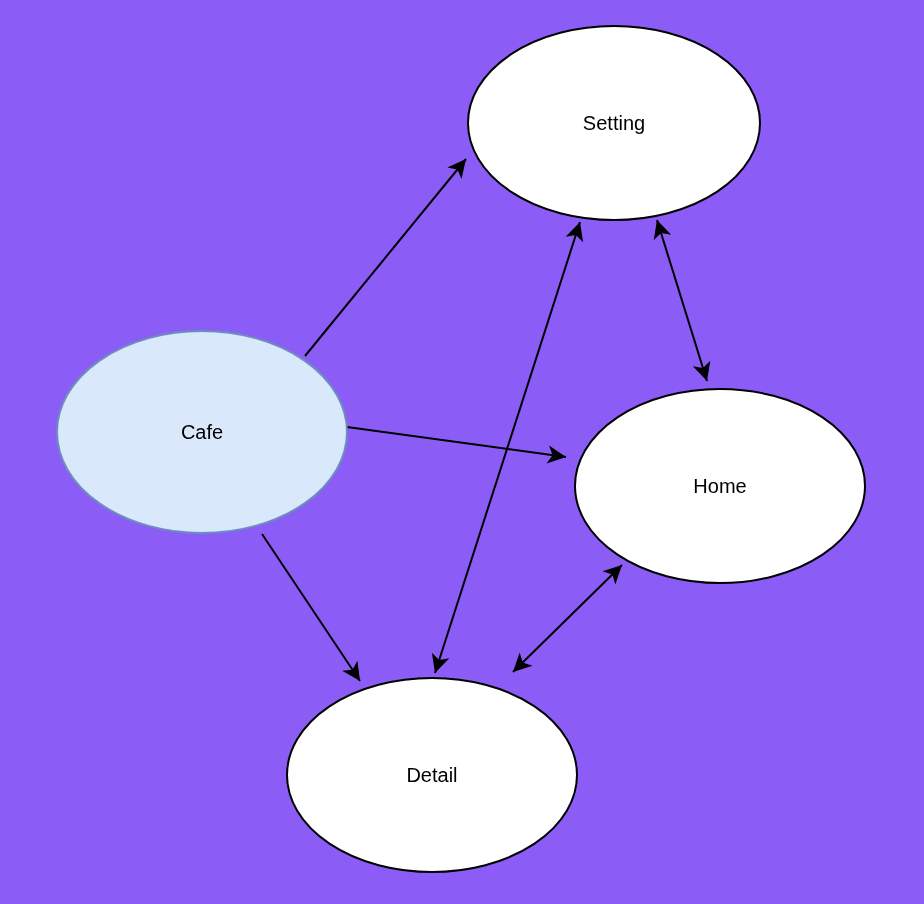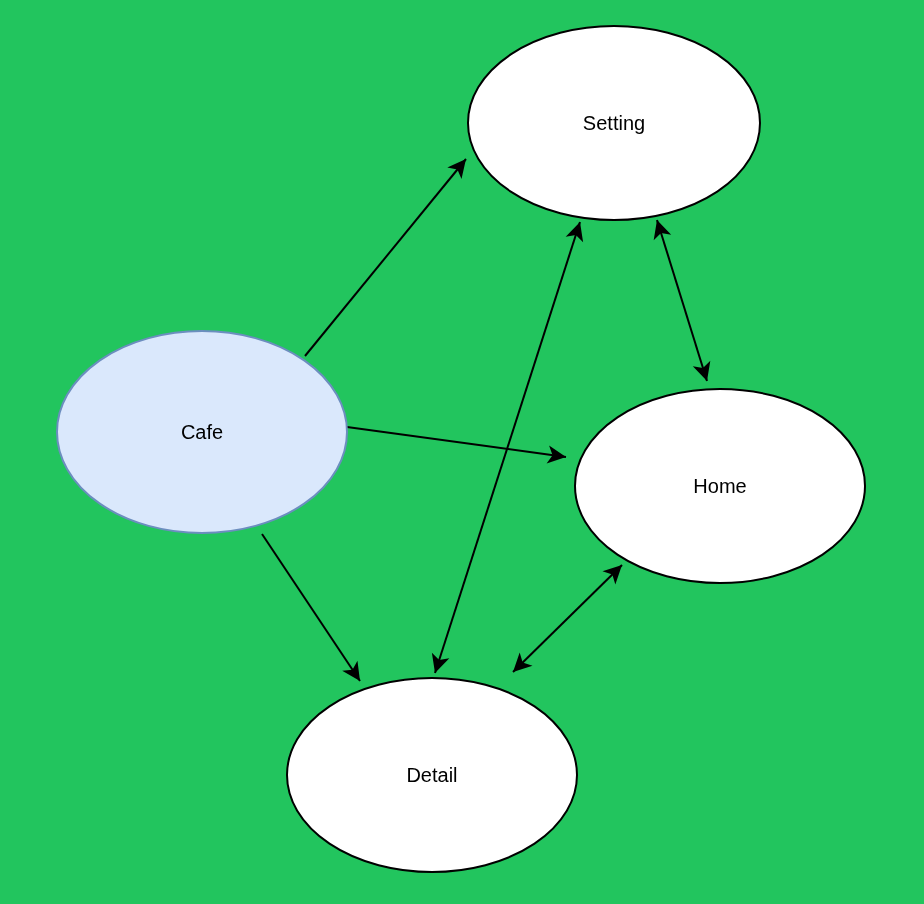--- a/index.html
+++ b/index.html
@@ -5,21 +5,21 @@
   html, body {
     margin: 0;
     padding: 0;
     background: #ffffff;
     font-family: "Liberation Sans", sans-serif;
   }
   .canvas-wrap {
     width: 924px;
     height: 904px;
     position: relative;
-    background: #22c55e;
+    background: #8b5cf6;
     overflow: hidden;
   }
   svg text {
     font-family: "Liberation Sans", sans-serif;
     fill: #000000;
   }
 </style>
 </head>
 <body>
 

